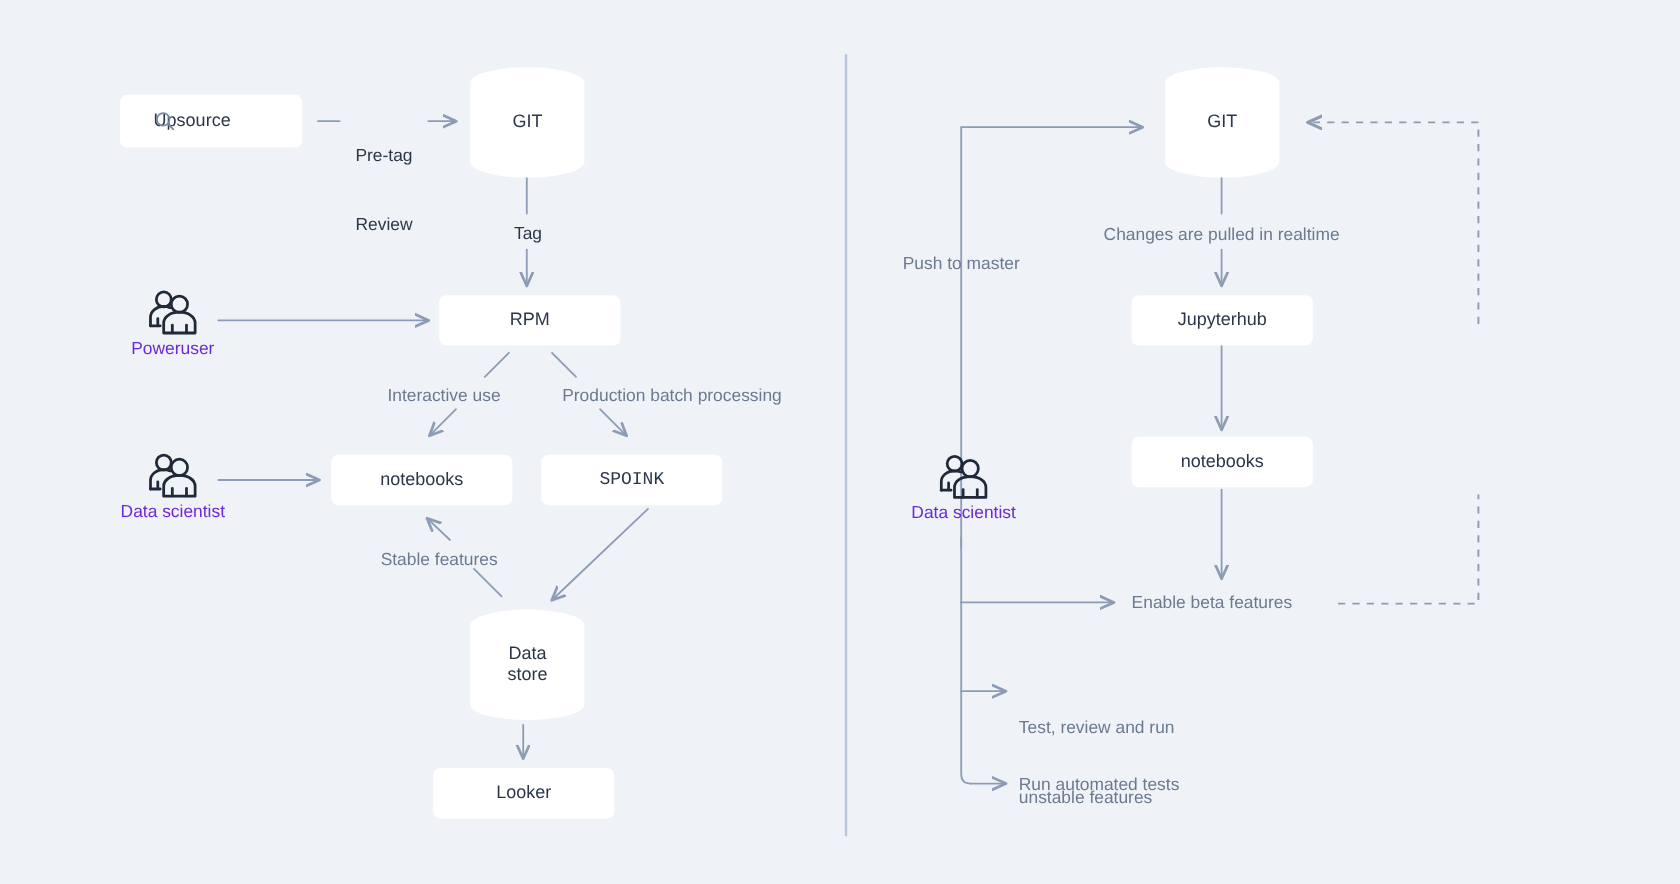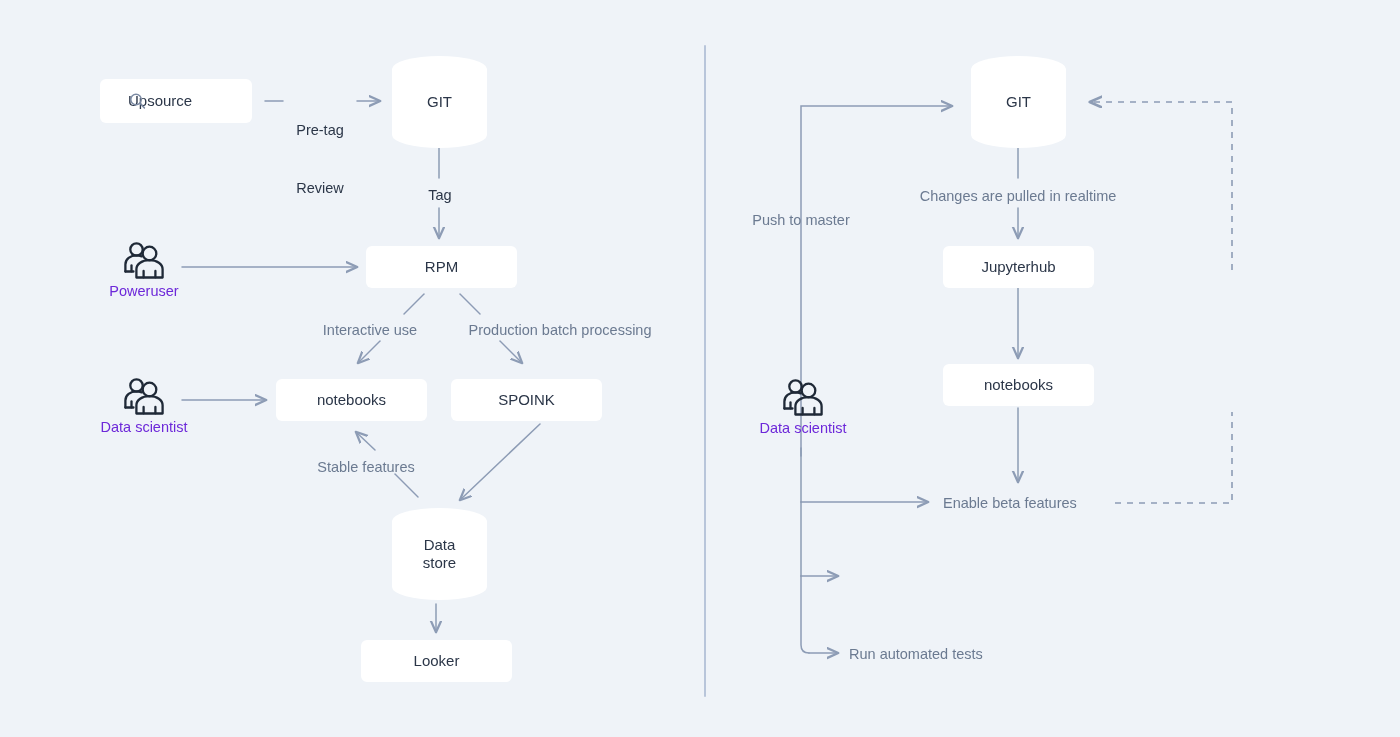--- a/index.html
+++ b/index.html
@@ -179,21 +179,21 @@
   </div>
 
   <div class="node" style="left:366px; top:246px; width:151px; height:42px;">
     <span>RPM</span>
   </div>
 
   <div class="node" style="left:276px; top:379px; width:151px; height:42px;">
     <span>notebooks</span>
   </div>
 
-  <div class="node" style="left:451px; top:379px; width:151px; height:42px;">
+  <div class="node" style="left:451px; top:379px; width:151px; height:42px;font-family:Liberation Mono, monospace;">
     <span>SPOINK</span>
   </div>
 
   <div class="node cylinder" style="left:392px; top:508px; width:95px; height:92px; flex-direction:column;">
     <span>Data</span>
     <span>store</span>
   </div>
 
   <div class="node" style="left:361px; top:640px; width:151px; height:42px;">
     <span>Looker</span>
@@ -271,17 +271,21 @@
     </svg>
     <span>Data scientist</span>
   </div>
 
   <div class="label center" style="left:801px; top:211px;">Push to master</div>
 
   <div class="label center" style="left:1018px; top:187px;">Changes are pulled in realtime</div>
 
   <div class="label" style="left:943px; top:494px;">Enable beta features</div>
 
+  <div class="label" style="left:849px; top:560px;">
+    <div>Test, review and run</div>
+    <div>unstable features</div>
+  </div>
 
   <div class="label" style="left:849px; top:645px;">Run automated tests</div>
 
 
 </div>
 
 </body></html>

